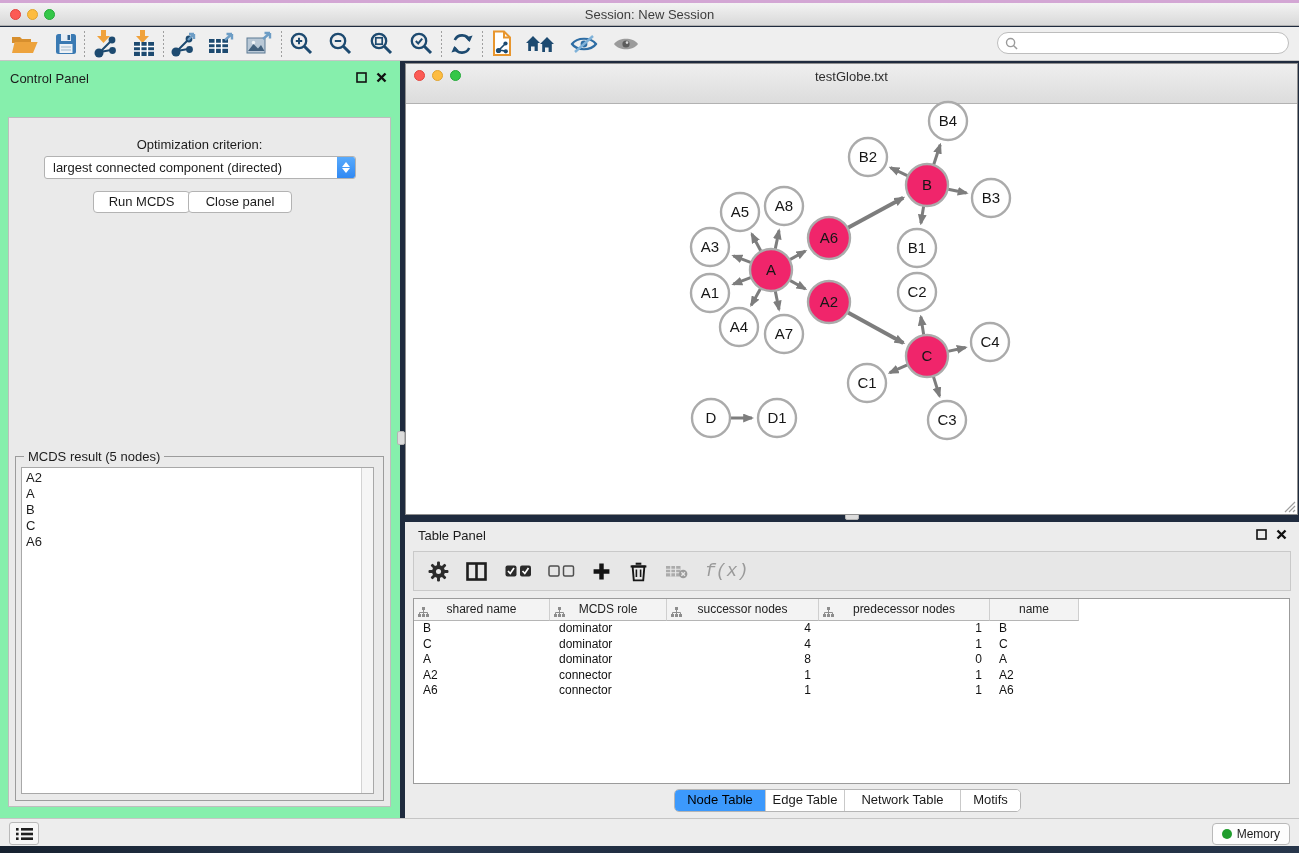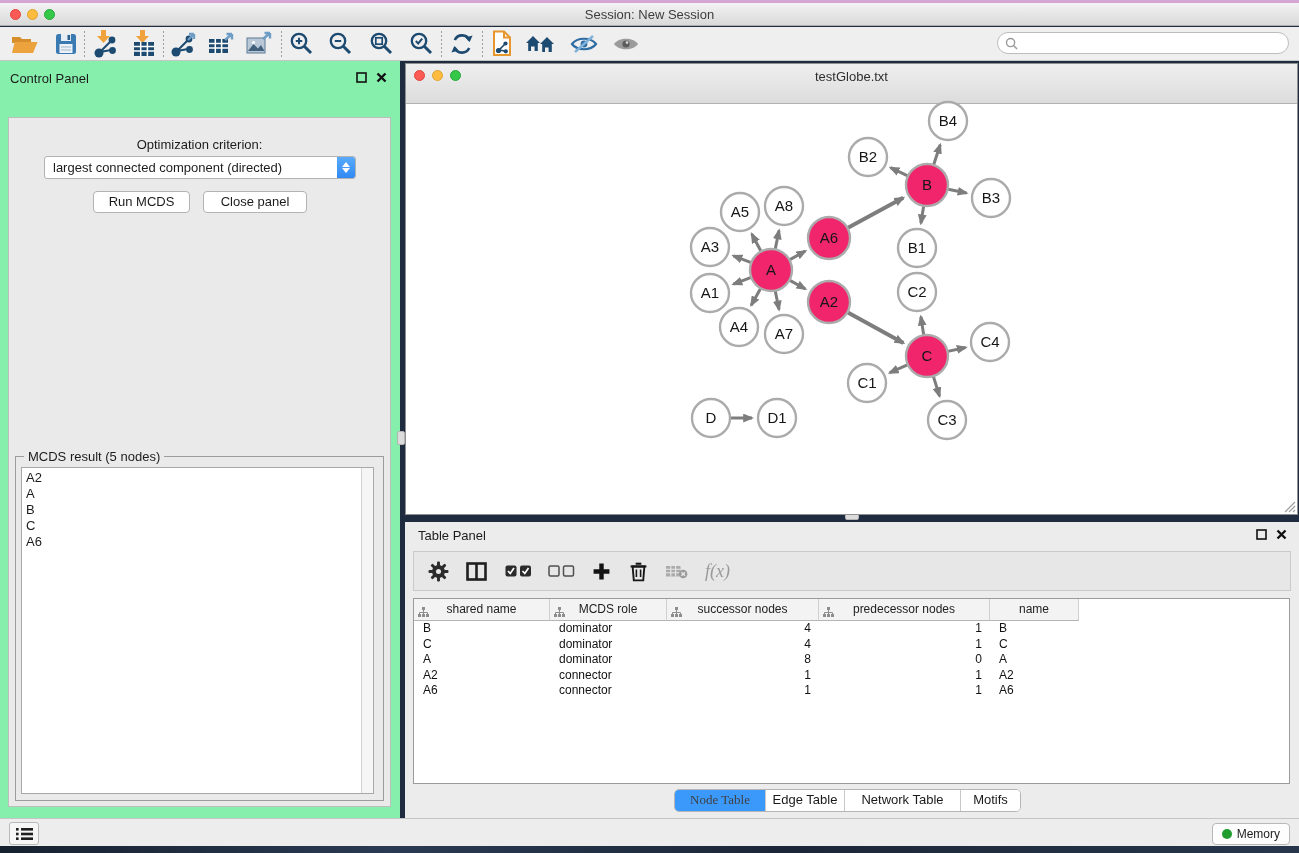--- a/index.html
+++ b/index.html
@@ -52,21 +52,21 @@
   #opt-label { position:absolute; left:0; top:19px; width:100%; text-align:center; font-size:13px; }
   #criterion { position:absolute; left:35px; top:38px; width:312px; height:23px; background:#fff;
     border:1px solid #b2b2b2; border-radius:3px; font-size:13px; line-height:21px;
     padding-left:8px; overflow:hidden; }
   #criterion .stepper { position:absolute; right:0; top:-1px; width:18px; height:23px;
     background:linear-gradient(#5aacfd,#2f87f2); border-radius:0 3px 3px 0;
     display:flex; flex-direction:column; align-items:center; justify-content:center; gap:1px; }
   .cp-btn { position:absolute; top:73px; height:22px; background:#fff; border:1px solid #b3b3b3;
     border-radius:4px; font-size:13px; text-align:center; line-height:20px; }
   #run-btn { left:84px; width:97px; }
-  #closep-btn { left:194px; width:104px; }
+  #closep-btn { left:179px; width:104px; }
   #result-group { position:absolute; left:6px; top:338px; width:369px; height:345px;
     border:1px solid #9c9c9c; }
   #result-title { position:absolute; left:8px; top:-8px; background:#eaeaea; padding:0 4px;
     font-size:13px; }
   #result-list { position:absolute; left:5px; top:10px; width:353px; height:327px;
     background:#fff; border:1px solid #a8a8a8; font-size:13px; padding:2px 0 0 4px; }
   .ritem { line-height:16px; }
   #result-scroll { position:absolute; right:0; top:0; width:12px; height:100%;
     background:#f5f5f5; border-left:1px solid #d3d3d3; }
 
@@ -82,38 +82,38 @@
   #net-titlebar .title { width:100%; text-align:center; font-size:13px; color:#2e2e2e; padding-top:5px; }
   #graph-svg { position:absolute; left:0; top:24px; }
   #net-grip { position:absolute; right:1px; bottom:1px; width:13px; height:13px; }
 
   
   #table-panel { left:405px; top:522px; width:894px; height:296px; background:#ececec; }
   #tp-title { position:absolute; left:13px; top:6px; font-size:13px; }
   #tp-toolbar { position:absolute; left:8px; top:29px; width:878px; height:40px;
     background:#e7e7e7; border:1px solid #c9c9c9; display:flex; align-items:center; }
   .tpi { display:flex; align-items:center; justify-content:center; }
-  #fx-label { font-family:Liberation Serif, serif; font-style:italic; color:#9a9a9a; font-size:18px; }
+  #fx-label { font-family:Liberation Mono, monospace; font-style:italic; color:#9a9a9a; font-size:18px; }
   #data-table { position:absolute; left:8px; top:76px; width:877px; height:186px;
     background:#fff; border:1px solid #9b9b9b; overflow:hidden; }
   #table-header { display:flex; height:22px; }
   .hcell { position:relative; height:22px; background:#f3f3f3; border-right:1px solid #cfcfcf;
     border-bottom:1px solid #b5b5b5; font-size:12px; color:#222; text-align:center;
     line-height:21px; }
   .hcell .hicon { position:absolute; left:4px; top:5px; }
   .trow { display:flex; height:15.6px; }
   .tcell { font-size:12px; line-height:15.6px; color:#111; white-space:nowrap; overflow:hidden; }
   .tcell.l { text-align:left; padding-left:9px; }
   .tcell.r { text-align:right; padding-right:8px; }
   #table-tabs { position:absolute; left:269px; top:267px; display:flex;
     border:1px solid #b5b5b5; border-radius:5px; overflow:hidden; background:#fff; }
   .btab { height:21px; line-height:20px; font-size:13px; text-align:center; color:#1a1a1a;
     border-left:1px solid #c9c9c9; background:#fff; }
   .btab:first-child { border-left:none; }
-  .btab.sel { background:#3c99fc; color:#404040;font-family:Liberation Serif, serif; }
+  .btab.sel { background:#3c99fc; color:#000000; }
 
   
   #statusbar { left:0; top:818px; width:1299px; height:28px; background:#ededed;
     border-top:1px solid #c5c5c5; }
   #list-btn { position:absolute; left:9px; top:3px; width:30px; height:23px;
     background:#f6f6f6; border:1px solid #b9b9b9; border-radius:3px;
     display:flex; align-items:center; justify-content:center; }
   #memory-btn { position:absolute; right:9px; top:4px; height:22px;
     background:#fdfdfd; border:1px solid #b9b9b9; border-radius:4px;
     display:flex; align-items:center; gap:5px; padding:0 9px; font-size:12px; }

